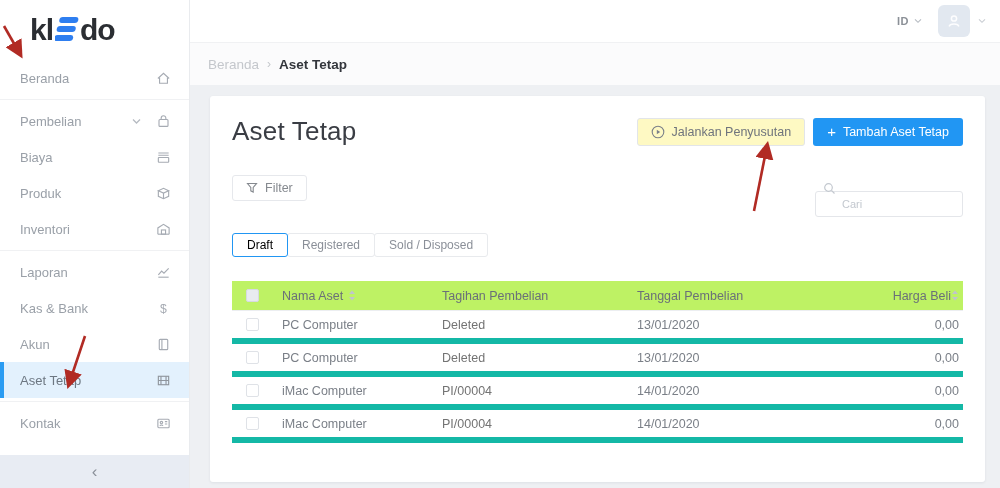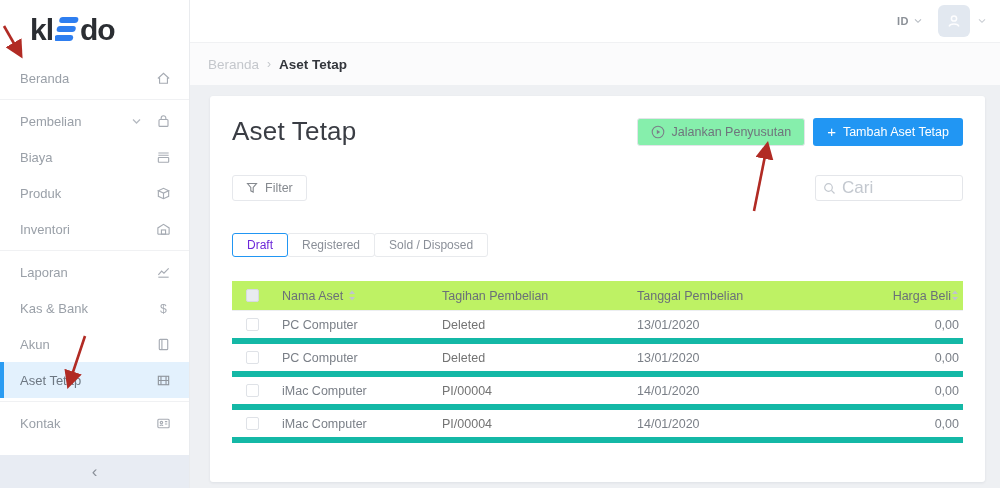--- a/index.html
+++ b/index.html
@@ -36,34 +36,34 @@
   .bc-parent { font-size:13.5px; color:#c4c7cc; cursor:pointer; }
   .bc-sep { font-size:12px; color:#c4c7cc; margin:0 8px; }
   .bc-current { font-size:13.5px; color:#33363c; font-weight:bold; }
 
   .content { flex:1; background:#eef0f3; padding:11px 15px 0 20px; }
   .card { width:775px; height:386px; background:#fff; border-radius:3px; box-shadow:0 1px 3px rgba(20,30,50,.07); padding:20px 22px; }
 
   .card-head { display:flex; align-items:center; justify-content:space-between; }
   .page-title { font-size:26px; color:#3a3d44; font-weight:400; letter-spacing:.2px; }
   .head-actions { display:flex; align-items:center; gap:8px; }
-  .btn-run { display:flex; align-items:center; gap:7px; height:28px; padding:0 13px; background:#86efac; border:1px solid #e2e5e9; border-radius:3px; font-size:12.5px; color:#6f747c; cursor:pointer; font-family:inherit; }
+  .btn-run { display:flex; align-items:center; gap:7px; height:28px; padding:0 13px; background:#fef9c3; border:1px solid #e2e5e9; border-radius:3px; font-size:12.5px; color:#6f747c; cursor:pointer; font-family:inherit; }
   .btn-add { display:flex; align-items:center; gap:7px; height:28px; padding:0 14px; background:#2196f3; border:none; border-radius:3px; font-size:12.5px; color:#fff; cursor:pointer; font-family:inherit; }
   .btn-add .plus { font-size:15px; line-height:1; }
 
   .toolbar { display:flex; align-items:center; justify-content:space-between; margin-top:28px; }
   .btn-filter { display:flex; align-items:center; gap:7px; height:26px; padding:0 13px; background:#fff; border:1px solid #e6e8ec; border-radius:3px; font-size:12.5px; color:#85898f; cursor:pointer; font-family:inherit; }
   .search-box { position:relative; width:148px; height:26px; }
-  .search-box input { width:100%; height:100%; border:1px solid #e4e6ea; border-radius:3px; padding:0 8px 0 26px; font-size:17px; color:#6d7278; font-family:inherit; outline:none; }
+  .search-box input { width:100%; height:100%; border:1px solid #e4e6ea; border-radius:3px; padding:0 8px 0 26px; font-size:11px; color:#6d7278; font-family:inherit; outline:none;margin-top:16px; }
   .search-box input::placeholder { color:#c3c8cf; }
   .search-ic { position:absolute; left:8px; top:6px; }
 
   .tabs { display:flex; margin-top:32px; }
   .tab { height:24px; padding:0 14px; display:flex; align-items:center; background:#fff; border:1px solid #e8eaed; border-radius:3px; font-size:12px; color:#8a8f98; cursor:pointer; margin-right:-1px; font-family:inherit; }
-  .tab.active { border:1px solid #2196f3; color:#6d28d9; z-index:1; }
+  .tab.active { border:1px solid #2196f3; color:#000000; z-index:1; }
 
   .table { margin-top:24px; font-size:12.5px; }
   .trow { display:flex; align-items:center; height:33px; border-bottom:6px solid #14b8a6; color:#7a7f87; }
   .trow.thead { background:#bef264; border-bottom:1px solid #eceef1; color:#6a7078; height:30px; }
   .col-check { width:44px; padding-left:14px; display:flex; align-items:center; }
   .col-name  { width:160px; padding-left:6px; display:flex; align-items:center; gap:5px; }
   .col-bill  { width:195px; padding-left:6px; }
   .col-date  { flex:1; padding-left:6px; }
   .col-price { width:110px; text-align:right; padding-right:4px; display:flex; align-items:center; justify-content:flex-end; }
   .cbx { width:13px; height:13px; border:1px solid #dfe2e7; border-radius:2px; background:#fff; cursor:pointer; }

